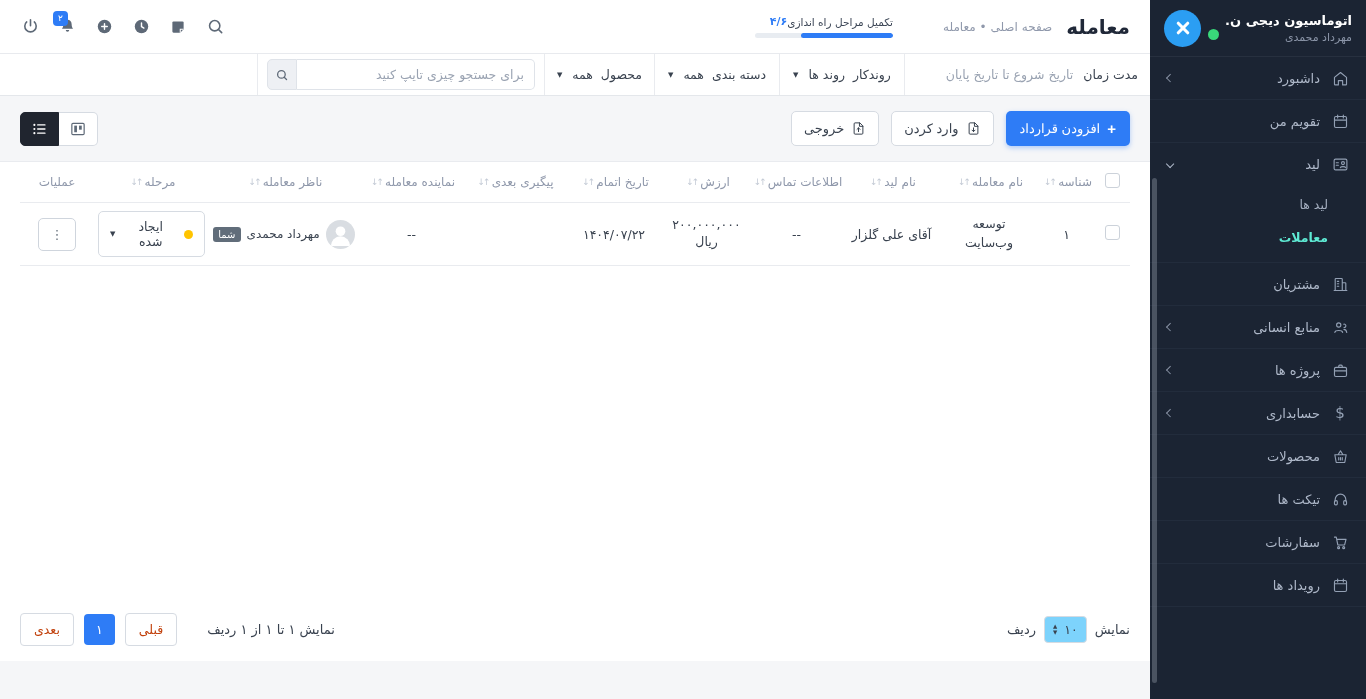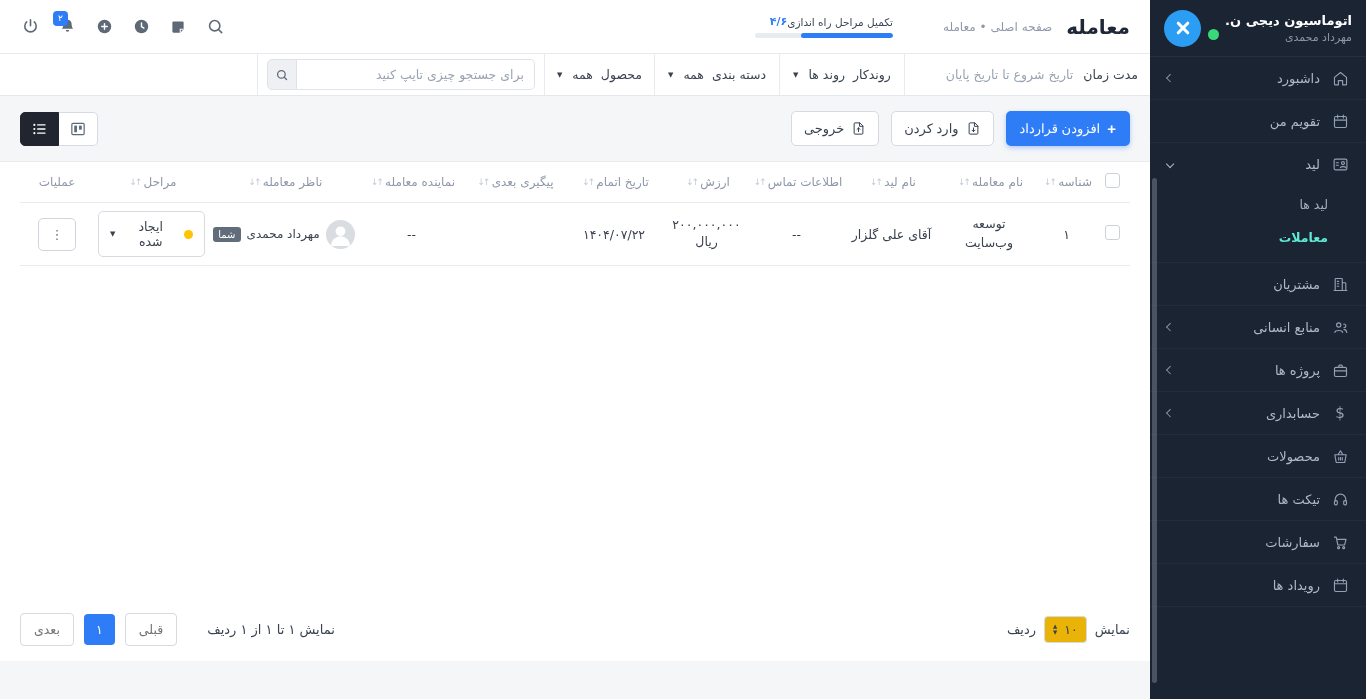--- a/index.html
+++ b/index.html
@@ -99,25 +99,25 @@
   .obs { display:flex; align-items:center; justify-content:center; gap:6px; }
   .avatar { width:29px; height:29px; border-radius:50%; background:#d9dde2; overflow:hidden; flex:0 0 auto; }
   .obs-name { font-size:12px; white-space:nowrap; }
   .you-badge { background:#616d7a; color:#fff; font-size:10px; padding:2px 5px; border-radius:3px; }
   .stage { display:inline-flex; align-items:center; gap:8px; border:1px solid #d6dbe2; border-radius:5px; padding:7px 11px; font-size:12.5px; background:#fff; cursor:pointer; }
   .dot { width:9px; height:9px; border-radius:50%; background:var(--stage-dot,#ffc400); flex:0 0 auto; }
   .ops-btn { width:38px; height:33px; border:1px solid #cfd5dd; border-radius:5px; display:inline-flex; align-items:center; justify-content:center; color:#6b7480; font-size:13px; cursor:pointer; background:#fff; }
 
   .pagination { margin-top:auto; display:flex; justify-content:space-between; align-items:center; padding:12px 20px 15px; }
   .pp { display:flex; align-items:center; gap:8px; font-size:13px; }
-  .pp-select { border:1px solid #d6dbe2; border-radius:4px; padding:5px 8px; display:flex; align-items:center; gap:7px; font-size:12.5px; cursor:pointer; background:#eab308; }
+  .pp-select { border:1px solid #d6dbe2; border-radius:4px; padding:5px 8px; display:flex; align-items:center; gap:7px; font-size:12.5px; cursor:pointer; background:#7dd3fc; }
   .spin { display:flex; flex-direction:column; font-size:5.5px; color:#39424f; line-height:1; gap:1px; }
   .pages { display:flex; align-items:center; gap:10px; }
   .pinfo { font-size:13px; margin-inline-end:20px; }
-  .pbtn { border:1px solid #d6dbe2; background:#fff; border-radius:4px; padding:8px 13px; font-size:12.5px; color:#737373; cursor:pointer; font-family:"DejaVu Sans",sans-serif; }
+  .pbtn { border:1px solid #d6dbe2; background:#fff; border-radius:4px; padding:8px 13px; font-size:12.5px; color:#c2410c; cursor:pointer; font-family:"DejaVu Sans",sans-serif; }
   .pcur { background:var(--accent,#2e7cf6); color:#fff; width:31px; height:31px; border-radius:4px; display:flex; align-items:center; justify-content:center; font-size:12.5px; cursor:pointer; }
 </style>
 </head>
 <body>
 
 <aside class="sidebar">
   <div class="user-card">
     <div class="uc-text">
       <div class="uc-title">اتوماسیون دیجی ن...</div>
       <div class="uc-sub">مهرداد محمدی</div>
@@ -465,21 +465,21 @@
                 </div>
               </th>
             <th>
                 <div class="thw">
                   <span>ناظر معامله</span>
                   <span class="sort">↑↓</span>
                 </div>
               </th>
             <th>
                 <div class="thw">
-                  <span>مراحل</span>
+                  <span>مرحله</span>
                   <span class="sort">↑↓</span>
                 </div>
               </th>
             <th>
                 <div class="thw">
                   <span>عملیات</span>
                 </div>
               </th>
           </tr>
         </thead>

